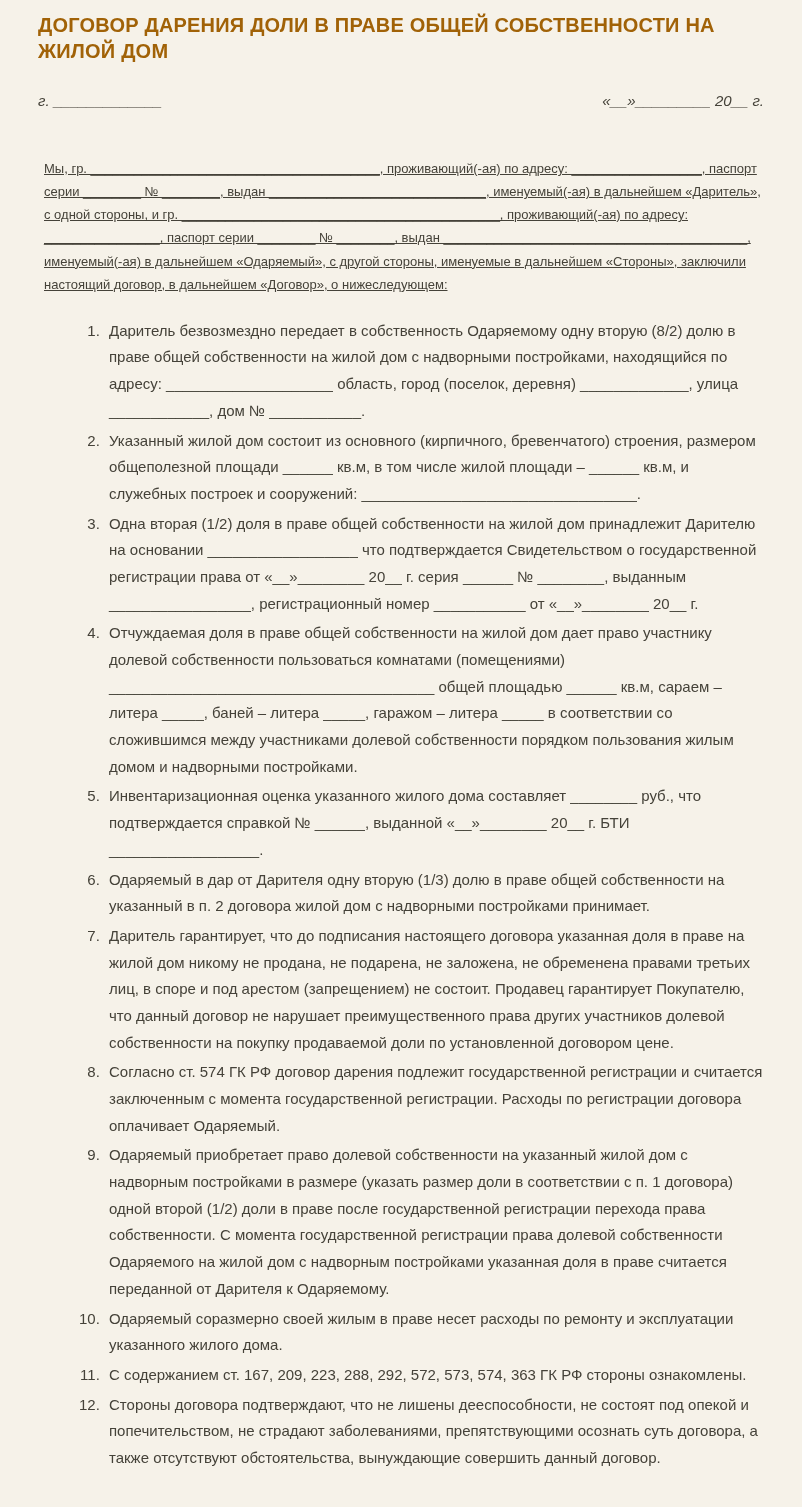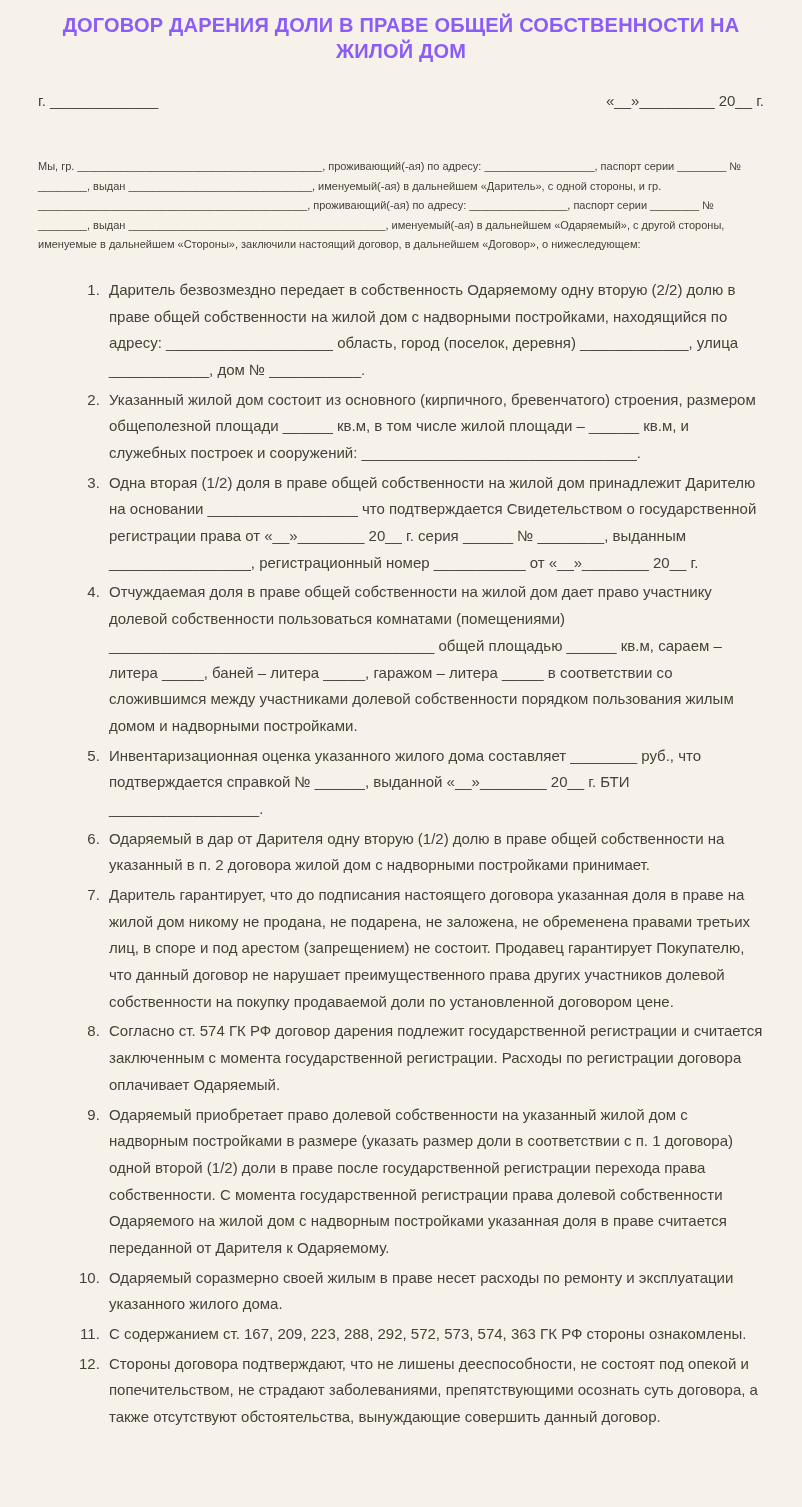--- a/index.html
+++ b/index.html
@@ -12,38 +12,40 @@
   .page {
     width: 802px;
     min-height: 1507px;
     box-sizing: border-box;
     padding: 12px 38px 60px 38px;
     background: #f6f2e9;
   }
   .title {
     font-size: 20px;
     font-weight: bold;
-    text-align: center;
-    color: #8b5cf6;
+    text-align: left;
+    color: #a16207;
     margin: 0 0 28px 0;
     line-height: 1.3;
     letter-spacing: 0.2px;
   }
   .header-row {
     display: flex;
     justify-content: space-between;
     font-size: 15px;
     margin: 0 0 48px 0;
     color: #454239;
+    font-style: italic;
   }
   .preamble {
-    font-size: 11px;
+    font-size: 13px;
     line-height: 1.78;
-    margin: 0 0 22px 0;
+    margin: 0 0 22px 6px;
     overflow-wrap: break-word;
+    text-decoration: underline;
   }
   ol.clauses {
     margin: 0;
     padding: 0 0 0 66px;
     font-size: 15px;
     line-height: 1.78;
   }
   ol.clauses li {
     margin: 0 0 3px 0;
     padding-left: 5px;
@@ -61,26 +63,26 @@
   <h1 class="title">ДОГОВОР ДАРЕНИЯ ДОЛИ В ПРАВЕ ОБЩЕЙ СОБСТВЕННОСТИ НА ЖИЛОЙ ДОМ</h1>
 
   <div class="header-row">
     <span>г. _____________</span>
     <span>«__»_________ 20__ г.</span>
   </div>
 
   <p class="preamble">Мы, гр. ________________________________________, проживающий(-ая) по адресу: __________________, паспорт серии ________ № ________, выдан ______________________________, именуемый(-ая) в дальнейшем «Даритель», с одной стороны, и гр. ____________________________________________, проживающий(-ая) по адресу: ________________, паспорт серии ________ № ________, выдан __________________________________________, именуемый(-ая) в дальнейшем «Одаряемый», с другой стороны, именуемые в дальнейшем «Стороны», заключили настоящий договор, в дальнейшем «Договор», о нижеследующем:</p>
 
   <ol class="clauses">
-    <li><span>Даритель безвозмездно передает в собственность Одаряемому одну вторую (2/2) долю в праве общей собственности на жилой дом с надворными постройками, находящийся по адресу: ____________________ область, город (поселок, деревня) _____________, улица ____________, дом № ___________.</span></li>
+    <li><span>Даритель безвозмездно передает в собственность Одаряемому одну вторую (8/2) долю в праве общей собственности на жилой дом с надворными постройками, находящийся по адресу: ____________________ область, город (поселок, деревня) _____________, улица ____________, дом № ___________.</span></li>
     <li><span>Указанный жилой дом состоит из основного (кирпичного, бревенчатого) строения, размером общеполезной площади ______ кв.м, в том числе жилой площади – ______ кв.м, и служебных построек и сооружений: _________________________________.</span></li>
     <li><span>Одна вторая (1/2) доля в праве общей собственности на жилой дом принадлежит Дарителю на основании __________________ что подтверждается Свидетельством о государственной регистрации права от «__»________ 20__ г. серия ______ № ________, выданным _________________, регистрационный номер ___________ от «__»________ 20__ г.</span></li>
     <li><span>Отчуждаемая доля в праве общей собственности на жилой дом дает право участнику долевой собственности пользоваться комнатами (помещениями) _______________________________________ общей площадью ______ кв.м, сараем – литера _____, баней – литера _____, гаражом – литера _____ в соответствии со сложившимся между участниками долевой собственности порядком пользования жилым домом и надворными постройками.</span></li>
     <li><span>Инвентаризационная оценка указанного жилого дома составляет ________ руб., что подтверждается справкой № ______, выданной «__»________ 20__ г. БТИ __________________.</span></li>
-    <li><span>Одаряемый в дар от Дарителя одну вторую (1/2) долю в праве общей собственности на указанный в п. 2 договора жилой дом с надворными постройками принимает.</span></li>
+    <li><span>Одаряемый в дар от Дарителя одну вторую (1/3) долю в праве общей собственности на указанный в п. 2 договора жилой дом с надворными постройками принимает.</span></li>
     <li><span>Даритель гарантирует, что до подписания настоящего договора указанная доля в праве на жилой дом никому не продана, не подарена, не заложена, не обременена правами третьих лиц, в споре и под арестом (запрещением) не состоит. Продавец гарантирует Покупателю, что данный договор не нарушает преимущественного права других участников долевой собственности на покупку продаваемой доли по установленной договором цене.</span></li>
     <li><span>Согласно ст. 574 ГК РФ договор дарения подлежит государственной регистрации и считается заключенным с момента государственной регистрации. Расходы по регистрации договора оплачивает Одаряемый.</span></li>
     <li><span>Одаряемый приобретает право долевой собственности на указанный жилой дом с надворным постройками в размере (указать размер доли в соответствии с п. 1 договора) одной второй (1/2) доли в праве после государственной регистрации перехода права собственности. С момента государственной регистрации права долевой собственности Одаряемого на жилой дом с надворным постройками указанная доля в праве считается переданной от Дарителя к Одаряемому.</span></li>
     <li><span>Одаряемый соразмерно своей жилым в праве несет расходы по ремонту и эксплуатации указанного жилого дома.</span></li>
     <li><span>С содержанием ст. 167, 209, 223, 288, 292, 572, 573, 574, 363 ГК РФ стороны ознакомлены.</span></li>
     <li><span>Стороны договора подтверждают, что не лишены дееспособности, не состоят под опекой и попечительством, не страдают заболеваниями, препятствующими осознать суть договора, а также отсутствуют обстоятельства, вынуждающие совершить данный договор.</span></li>
 
   </ol>
 
 </div>

